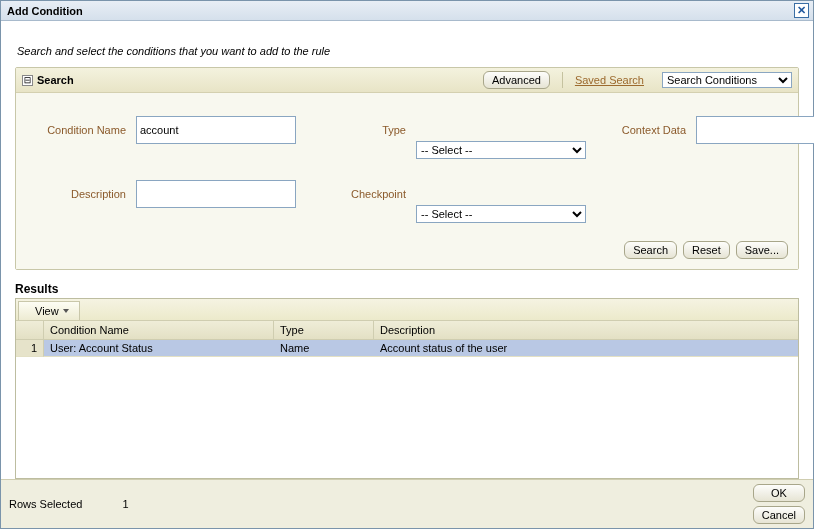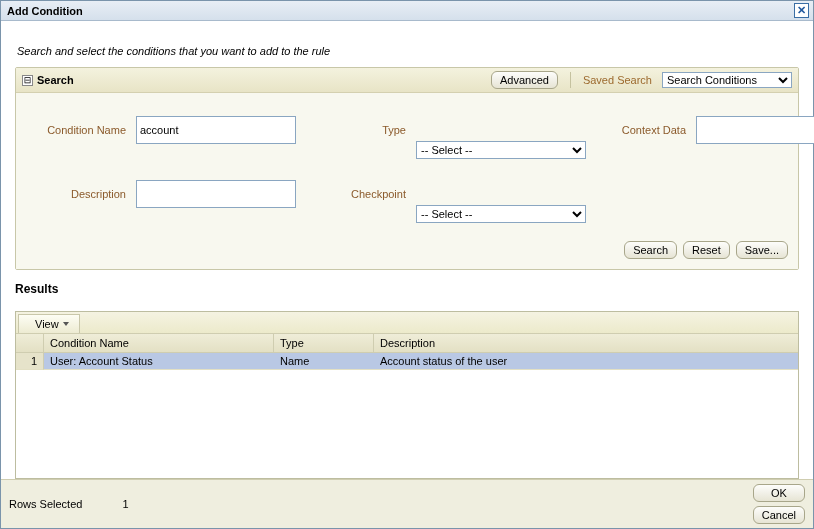--- a/index.html
+++ b/index.html
@@ -75,21 +75,21 @@
     border: 1px solid #a8a68a;
     padding: 2px 8px;
     font-family: inherit;
     font-size: 11px;
     cursor: pointer;
     border-radius: 6px;
   }
   .divider-v {
     width: 1px; height: 16px; background: #c5c29f; margin: 0 6px;
   }
-  .saved-label { color: #9c6a2e; margin-right: 4px; }
+  .saved-label { color: #9c6a2e; margin-right: 12px; text-decoration: underline; }
   .select-inline, .dropbox {
     font-family: inherit; font-size: 11px;
     border: 1px solid #8aa6c1;
     height: 16px;
     background: #fff;
   }
   .search-body {
     background: #f8f8ef;
     padding: 8px 10px 10px 10px;
   }
@@ -122,21 +122,21 @@
     gap: 6px;
     margin-top: 18px;
   }
   .results-section {
     margin: 12px 14px 0 14px;
     display: flex;
     flex-direction: column;
     flex: 1 1 auto;
     min-height: 0;
   }
-  .results-title { font-weight: bold; font-size: 12px; margin-bottom: 15px; }
+  .results-title { font-weight: bold; font-size: 12px; margin-bottom: 2px; }
   .results-box {
     border: 1px solid #bdbda0;
     display: flex;
     flex-direction: column;
     flex: 1;
     min-height: 0;
   }
   .results-toolbar {
     background: linear-gradient(#f5f3e2, #eceacb);
     border-bottom: 1px solid #cfcdb0;

